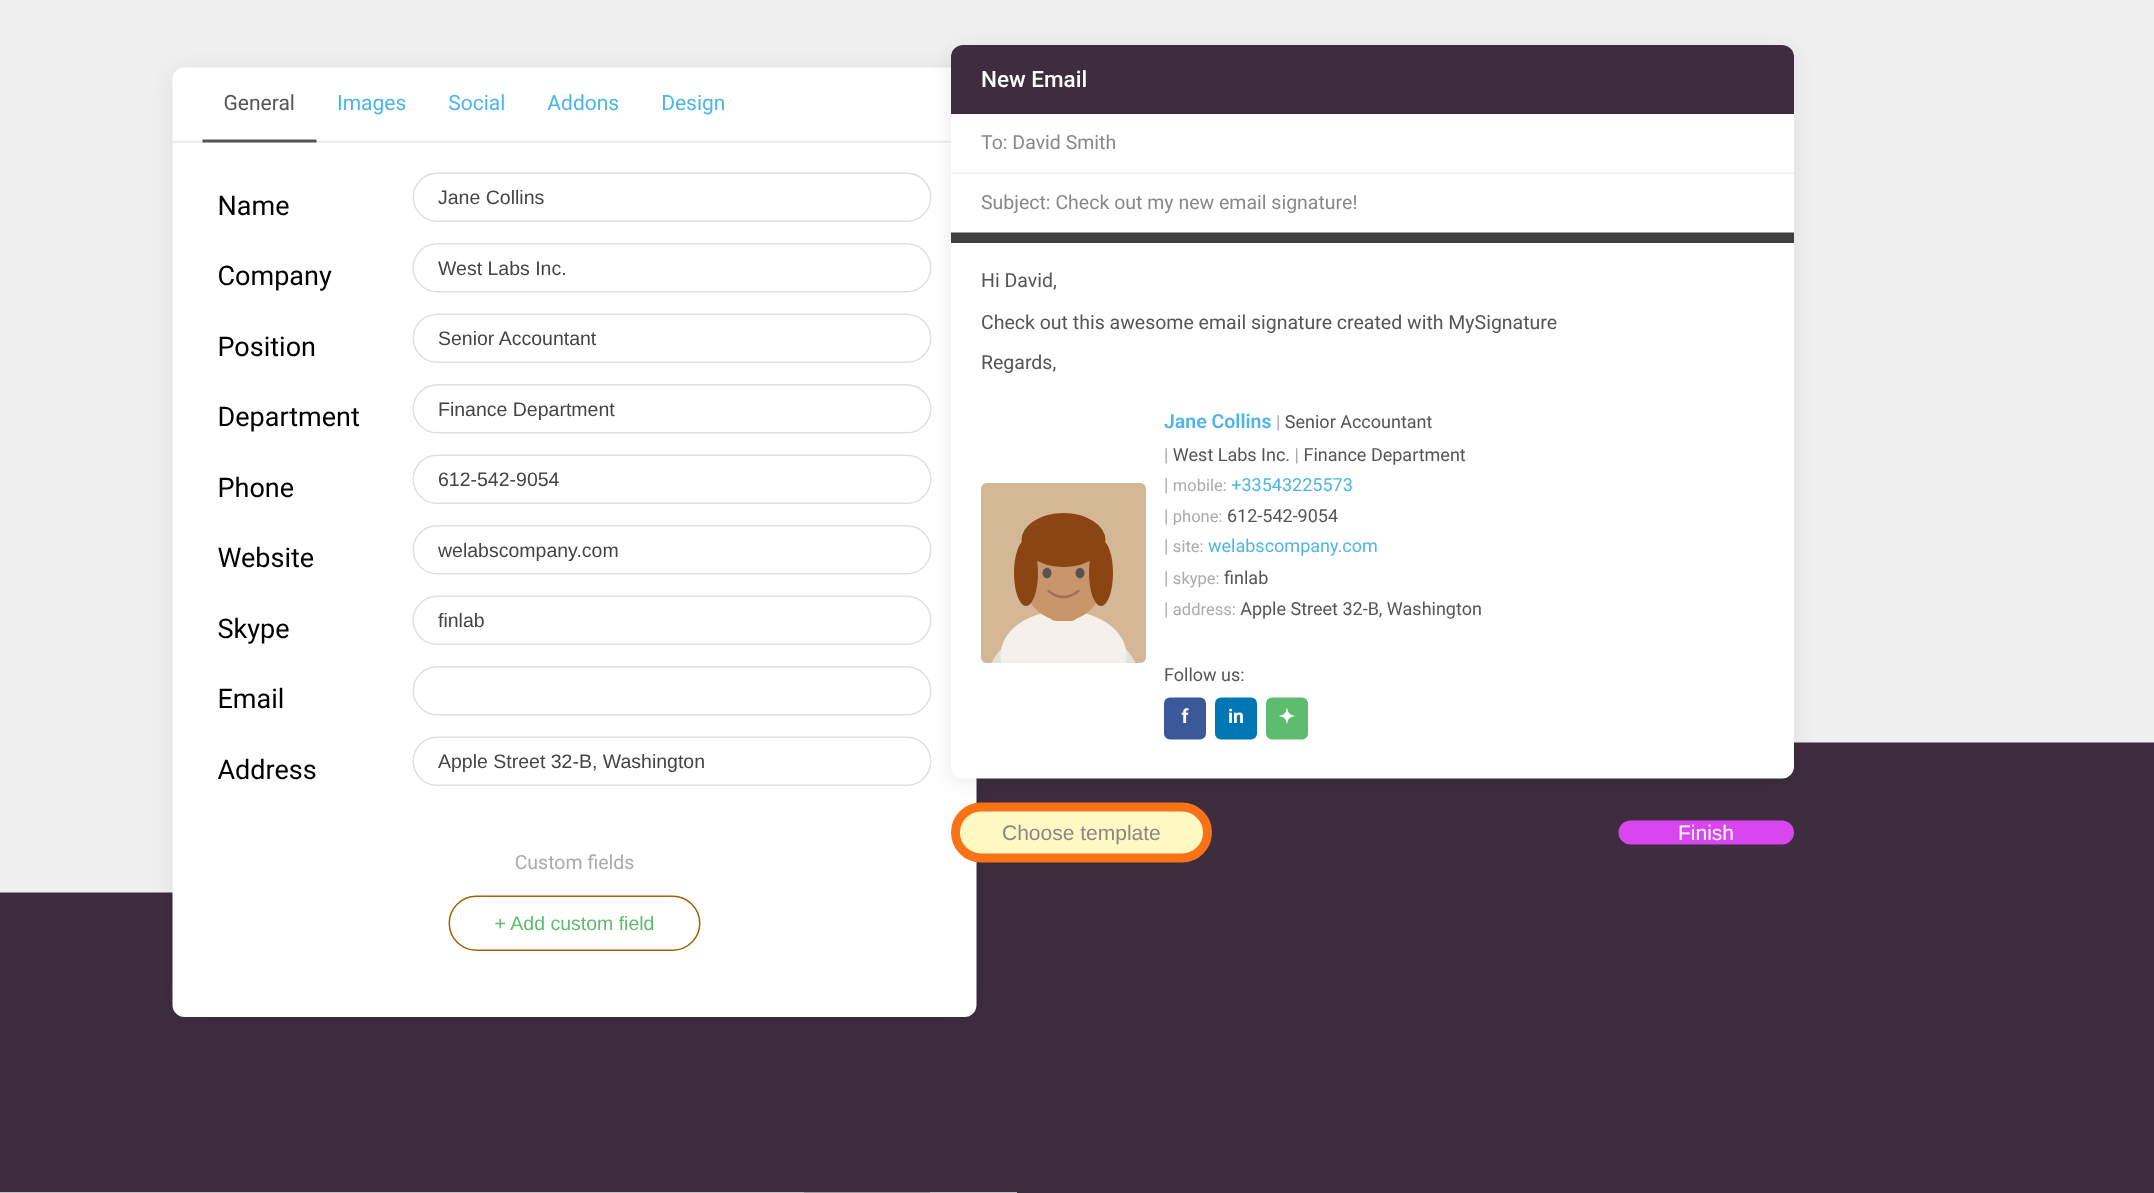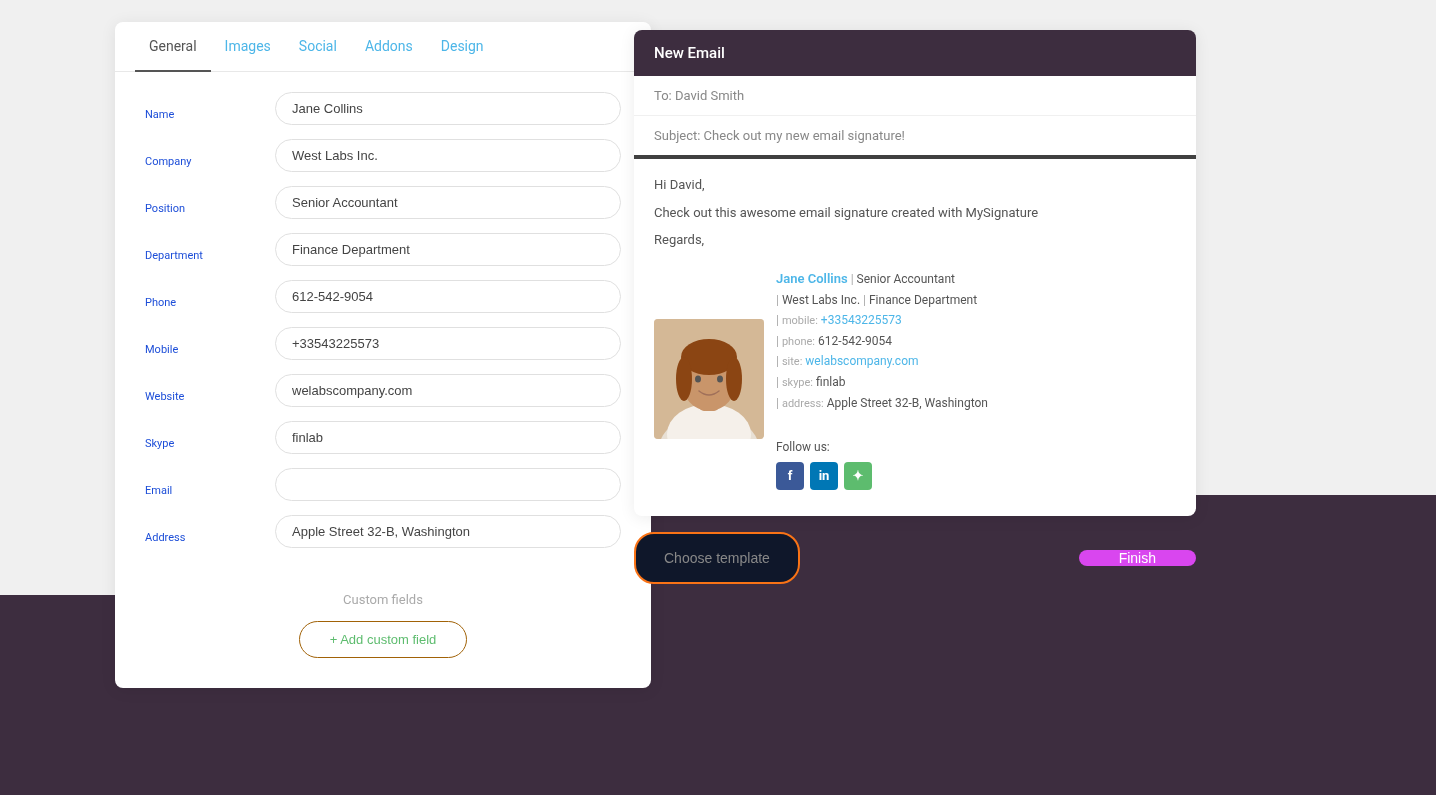--- a/index.html
+++ b/index.html
@@ -30,28 +30,28 @@
       width: 900px;
       height: 300px;
       background: #3d2d3f;
       border-radius: 80px 0 0 0;
       z-index: 0;
     }
 
     
     .left-panel {
       position: absolute;
-      top: 22px;
+      top: 45px;
       left: 115px;
       width: 536px;
       background: #fff;
       border-radius: 8px;
       box-shadow: 0 2px 16px rgba(0,0,0,0.08);
       z-index: 10;
-      padding-bottom: 30px;
+      padding-bottom: 44px;
     }
 
     
     .tabs {
       display: flex;
       border-bottom: 1px solid #e8e8e8;
       padding: 0 20px;
     }
     .tab {
       padding: 16px 14px;
@@ -71,22 +71,22 @@
     .form-area {
       padding: 20px 30px;
     }
     .form-row {
       display: flex;
       align-items: center;
       margin-bottom: 14px;
     }
     .form-label {
       width: 130px;
-      font-size: 11px;
-      color: #1d4ed8;
+      font-size: 18px;
+      color: #000000;
       flex-shrink: 0;
       margin-top: 12px;
     }
     .form-input {
       flex: 1;
       border: 1px solid #e0e0e0;
       border-radius: 20px;
       padding: 8px 16px;
       font-size: 13px;
       color: #444;
@@ -143,21 +143,21 @@
     .email-to {
       padding: 12px 20px;
       font-size: 13px;
       color: #888;
       border-bottom: 1px solid #f0f0f0;
     }
     .email-subject {
       padding: 12px 20px;
       font-size: 13px;
       color: #888;
-      border-bottom: 4px solid #404040;
+      border-bottom: 7px solid #404040;
     }
     .email-body {
       padding: 16px 20px;
     }
     .email-body p {
       font-size: 13px;
       color: #555;
       margin-bottom: 8px;
       line-height: 1.5;
     }
@@ -227,26 +227,26 @@
     .social-other { background: #5dbc6e; }
 
     
     .action-row {
       display: flex;
       justify-content: space-between;
       align-items: center;
       padding: 16px 0 0;
     }
     .btn-choose-template {
-      border: 2px solid #f97316;
+      border: 6px solid #f97316;
       border-radius: 20px;
-      padding: 16px 28px;
+      padding: 6px 28px;
       font-size: 14px;
       color: #888;
-      background: #0f172a;
+      background: #fef9c3;
       cursor: pointer;
     }
     .btn-finish {
       border: none;
       border-radius: 20px;
       padding: 0 40px;
       font-size: 14px;
       color: #fff;
       background: #d946ef;
       cursor: pointer;
@@ -284,24 +284,20 @@
     </div>
     <div class="form-row">
       <label class="form-label">Department</label>
       <input class="form-input" type="text" value="Finance Department" style="">
     </div>
     <div class="form-row">
       <label class="form-label">Phone</label>
       <input class="form-input" type="text" value="612-542-9054" style="">
     </div>
     <div class="form-row">
-      <label class="form-label">Mobile</label>
-      <input class="form-input" type="text" value="+33543225573" style="">
-    </div>
-    <div class="form-row">
       <label class="form-label">Website</label>
       <input class="form-input" type="text" value="welabscompany.com" style="">
     </div>
     <div class="form-row">
       <label class="form-label">Skype</label>
       <input class="form-input" type="text" value="finlab" style="">
     </div>
     <div class="form-row">
       <label class="form-label">Email</label>
       <input class="form-input" type="text" value="" style="">

